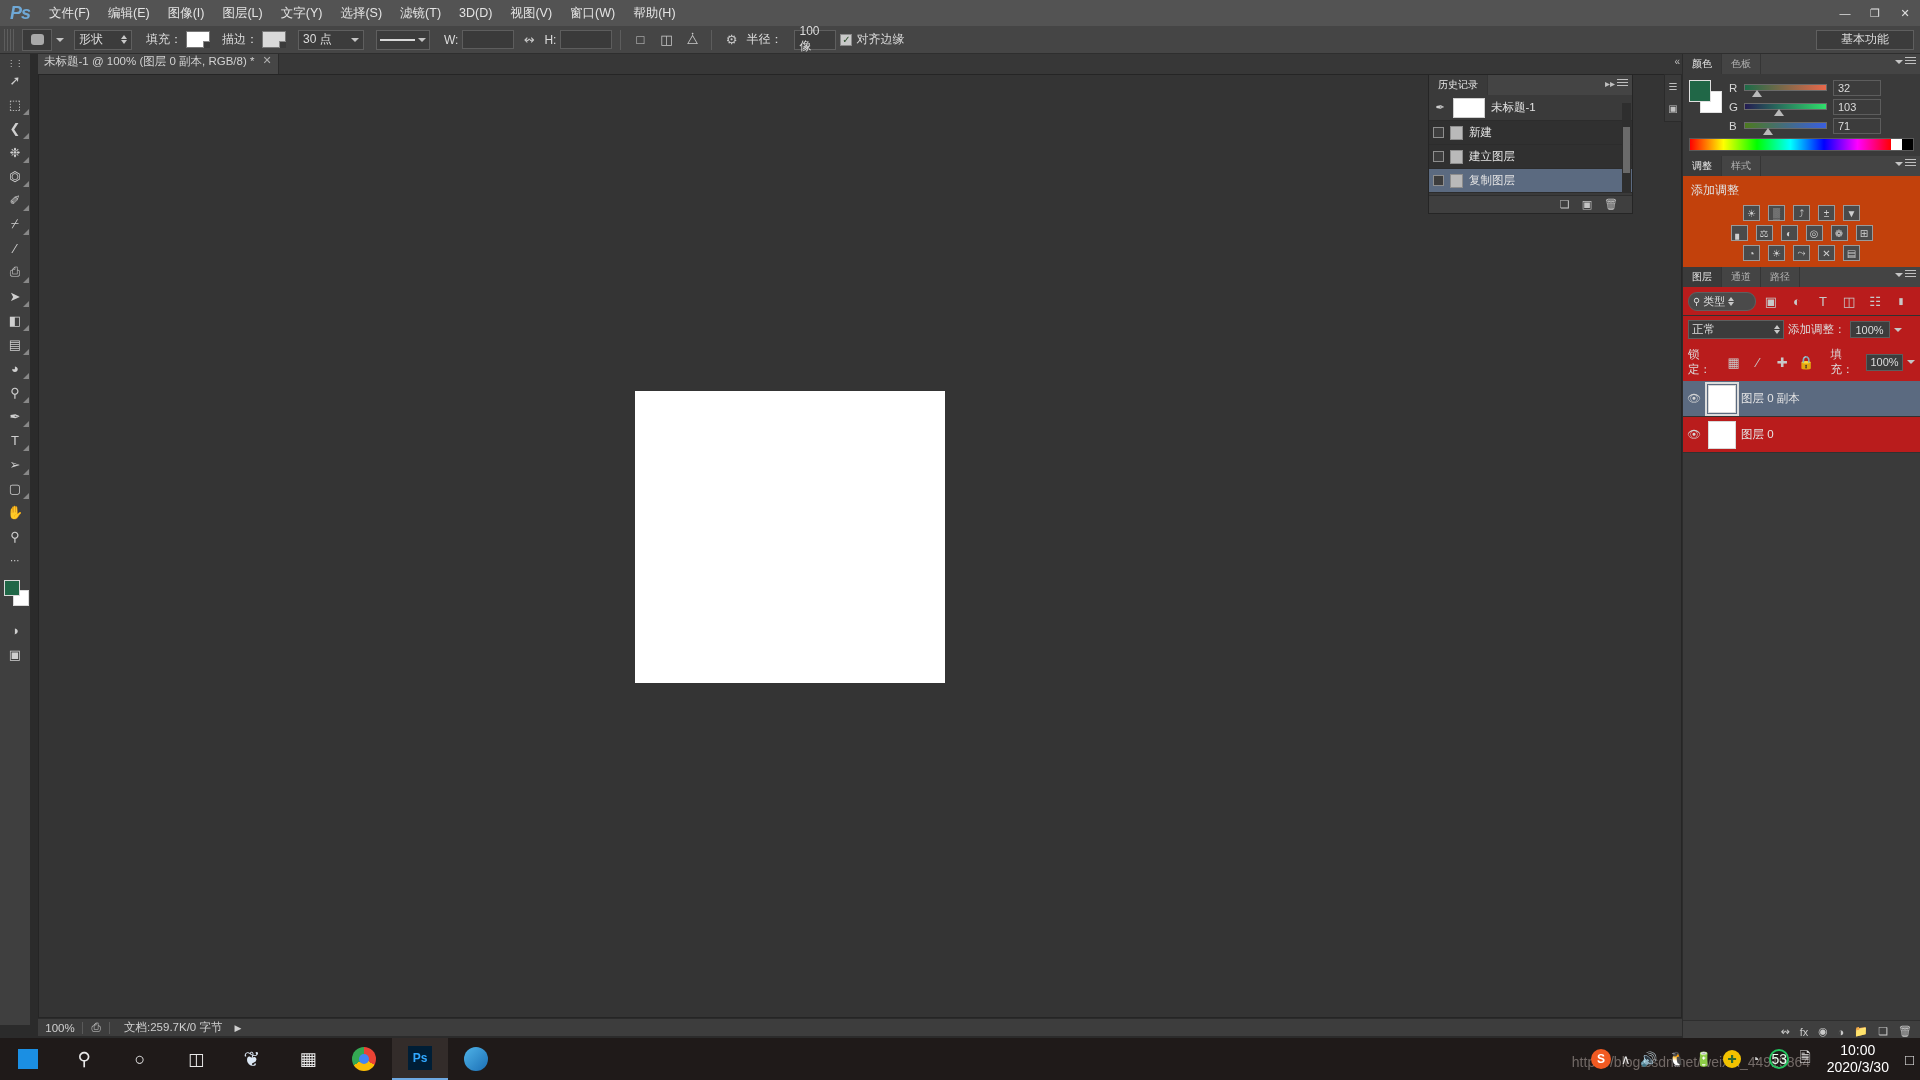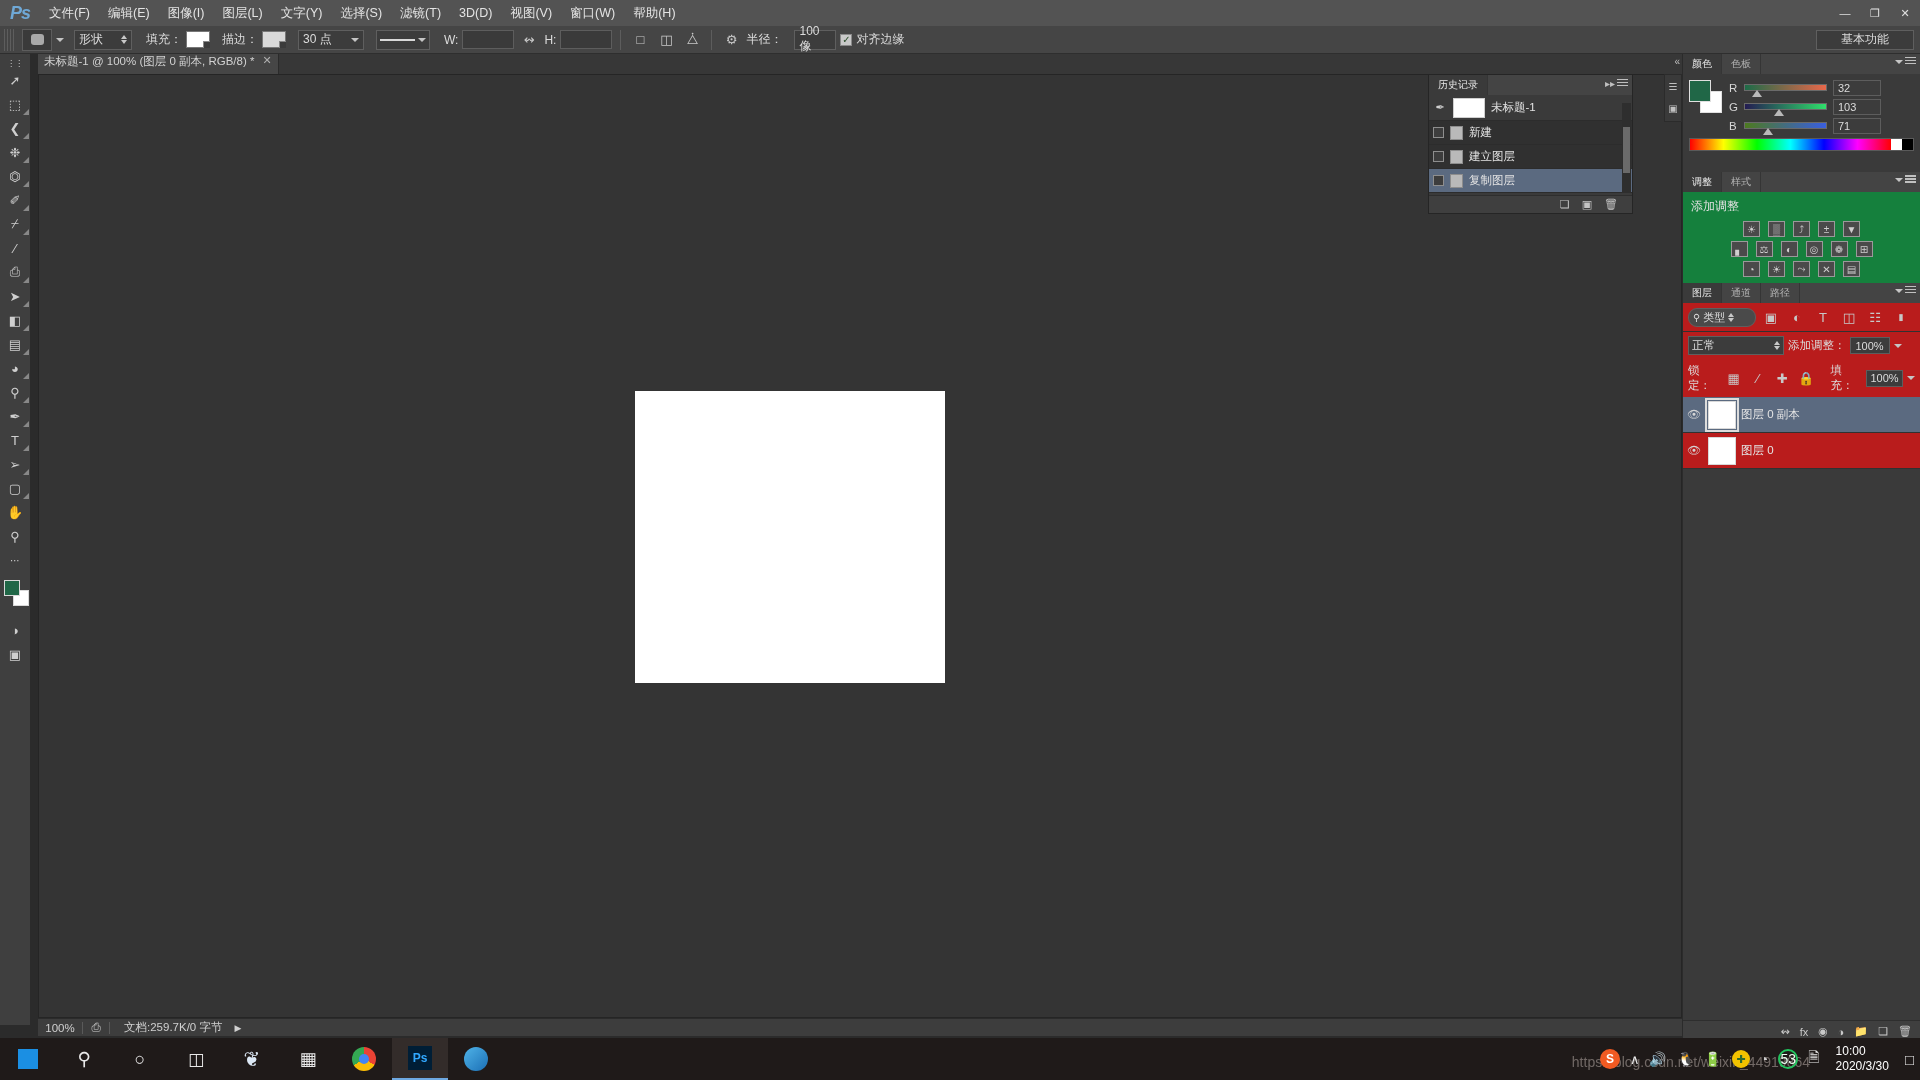--- a/index.html
+++ b/index.html
@@ -135,21 +135,21 @@
   .rgb-val { width:48px; height:16px; background:#3c3c3c;border:1px solid #5d5d5d;
       color:#dcdcdc; font-size:11px; display:flex; align-items:center; padding-left:4px;}
   #spectrum { position:absolute; left:6px; bottom:5px; right:6px; height:13px;
       border:1px solid #5a5a5a; display:flex;}
   #spec-grad { flex:1; background:linear-gradient(to right,
       #ff0000,#ffff00,#00ff00,#00ffff,#0000ff,#ff00ff,#ff0000); }
   #spec-w { width:11px; background:#fff; }
   #spec-k { width:11px; background:#000; }
 
   
-  #adjpanel { background:#15803d;margin-top:16px; }
+  #adjpanel { background:#c2410c; }
   #adj-title { font-size:12px; color:#e0e0e0; padding:6px 8px 4px 8px; }
   .adj-row { display:flex; justify-content:center; gap:8px; padding:2px 0; }
   .adj-ico { width:17px; height:16px; border:1px solid #9a9a9a;
              display:flex;align-items:center;justify-content:center;
              color:#cfcfcf; font-size:10px; background:#4a4a4a;}
 
   
   #layerspanel { background:#b91c1c; }
   .lay-filter { display:flex; align-items:center; gap:4px; padding:4px 5px;
                 border-bottom:1px solid #313131;}
@@ -208,21 +208,21 @@
 
   
   #taskbar { position:absolute; left:0; bottom:0; width:1920px; height:42px;
       background:#1f1a19; display:flex; align-items:center; }
   .tb-item { width:56px; height:42px; display:flex; align-items:center;
       justify-content:center; }
   .tb-item.active { background:#332c2a; border-bottom:2px solid #6ea8e0;}
   #tray { position:absolute; right:0; bottom:0; height:42px; display:flex;
       align-items:center; gap:10px; padding-right:6px; color:#e8e8e8;
       font-size:11px;}
-  #clock { line-height:1.25; font-size:12px; color:#fff;
+  #clock { text-align:center; line-height:1.25; font-size:14px; color:#fff;
       padding:0 6px; }
   #watermark { position:absolute; right:110px; bottom:10px; color:#b4a9a4;
       font-size:14px; opacity:.55; white-space:nowrap; pointer-events:none;}
   .circle-ico { border-radius:50%; display:flex; align-items:center;
       justify-content:center; }
 </style>
 </head>
 <body>
 
 <div id="menubar">

